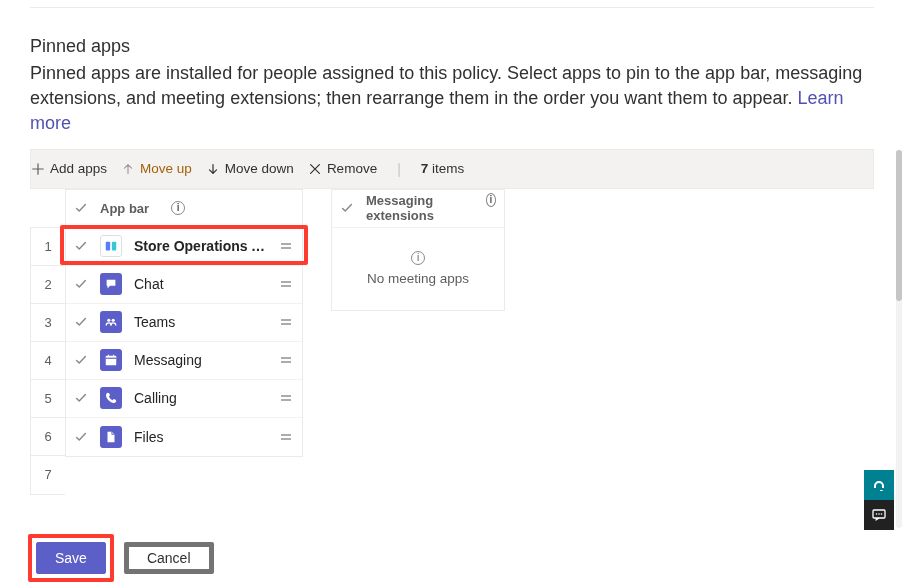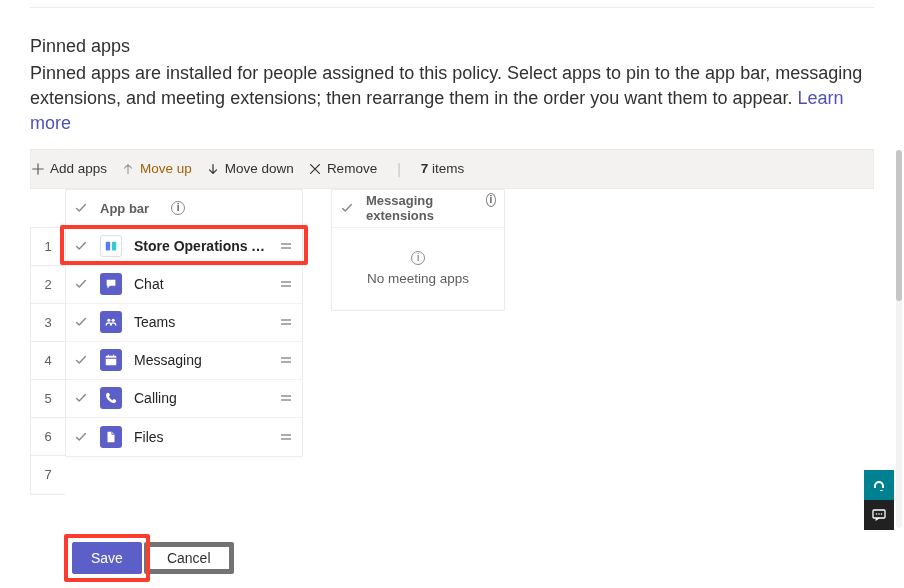--- a/index.html
+++ b/index.html
@@ -158,24 +158,23 @@
     align-items: center;
     justify-content: center;
     gap: 6px;
     color: #605e5c;
     font-size: 13.5px;
   }
   .footer {
     position: absolute;
     left: 0; right: 0; bottom: 14px;
     display: flex;
-    gap: 2px;
+    gap: 18px;
     padding: 0 36px;
     align-items: center;
-    margin-left: 36px;
   }
   .btn {
     height: 32px;
     padding: 0 18px;
     font-size: 14px;
     border-radius: 2px;
     cursor: pointer;
     display: inline-flex;
     align-items: center;
   }

